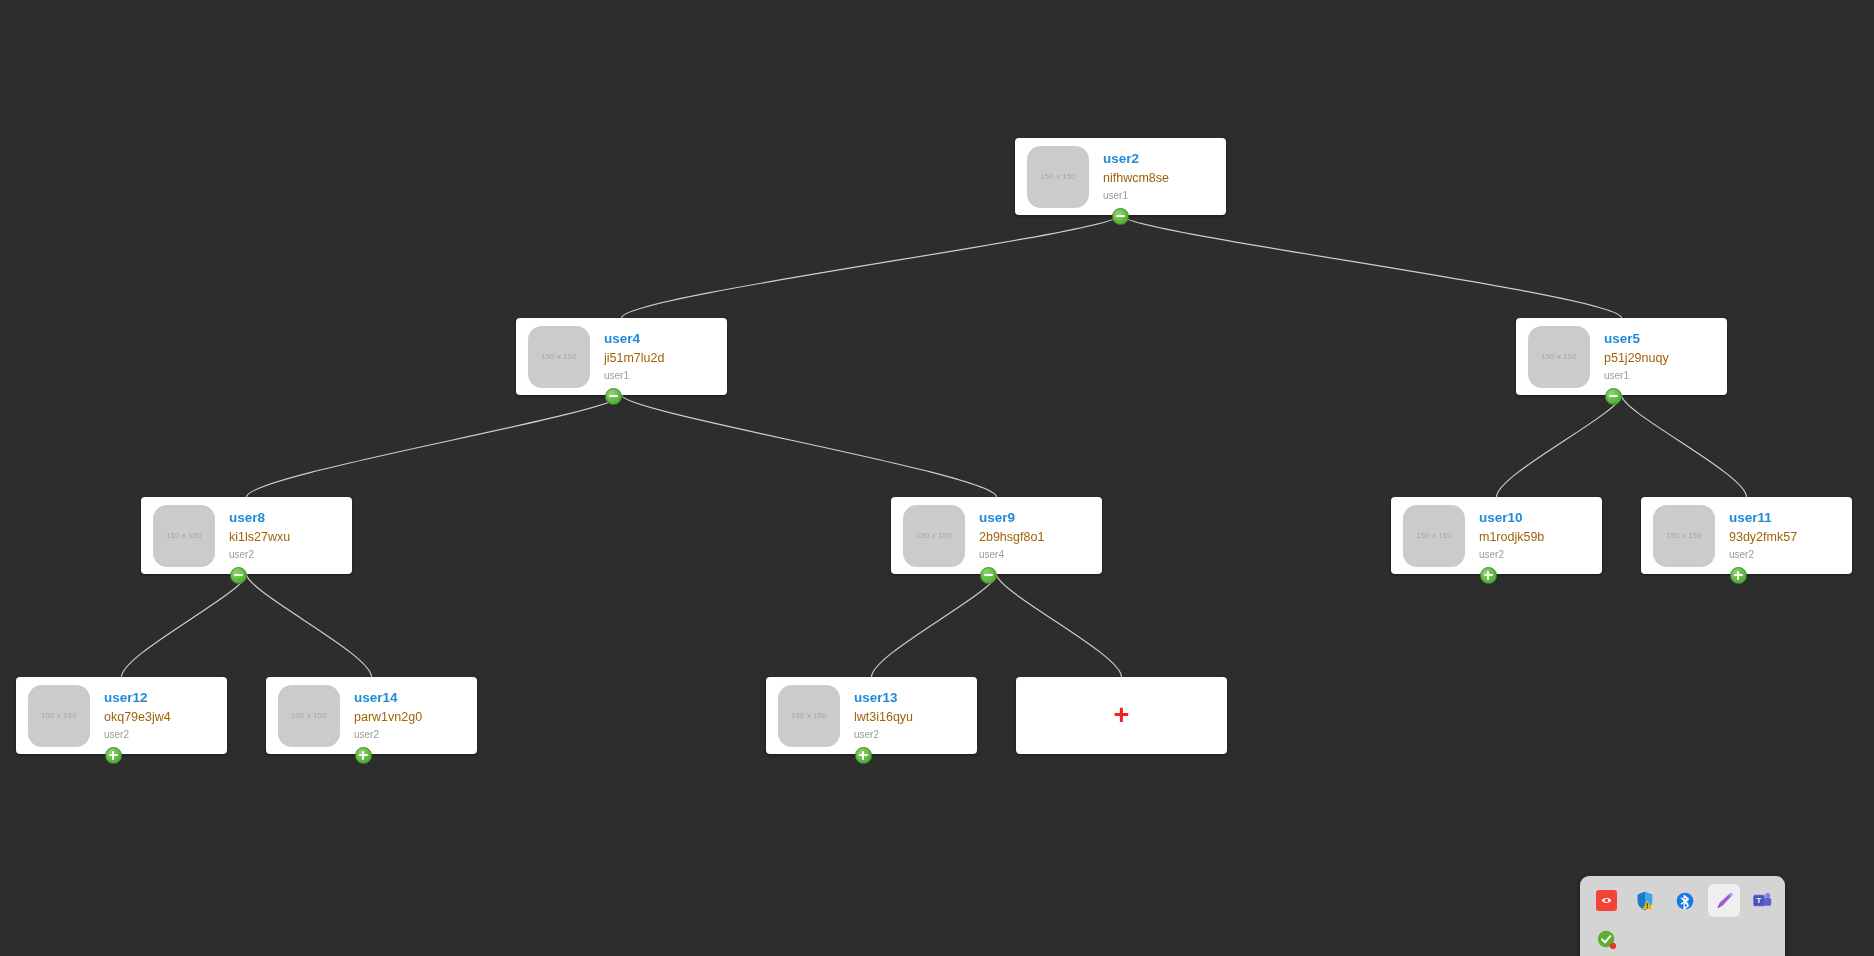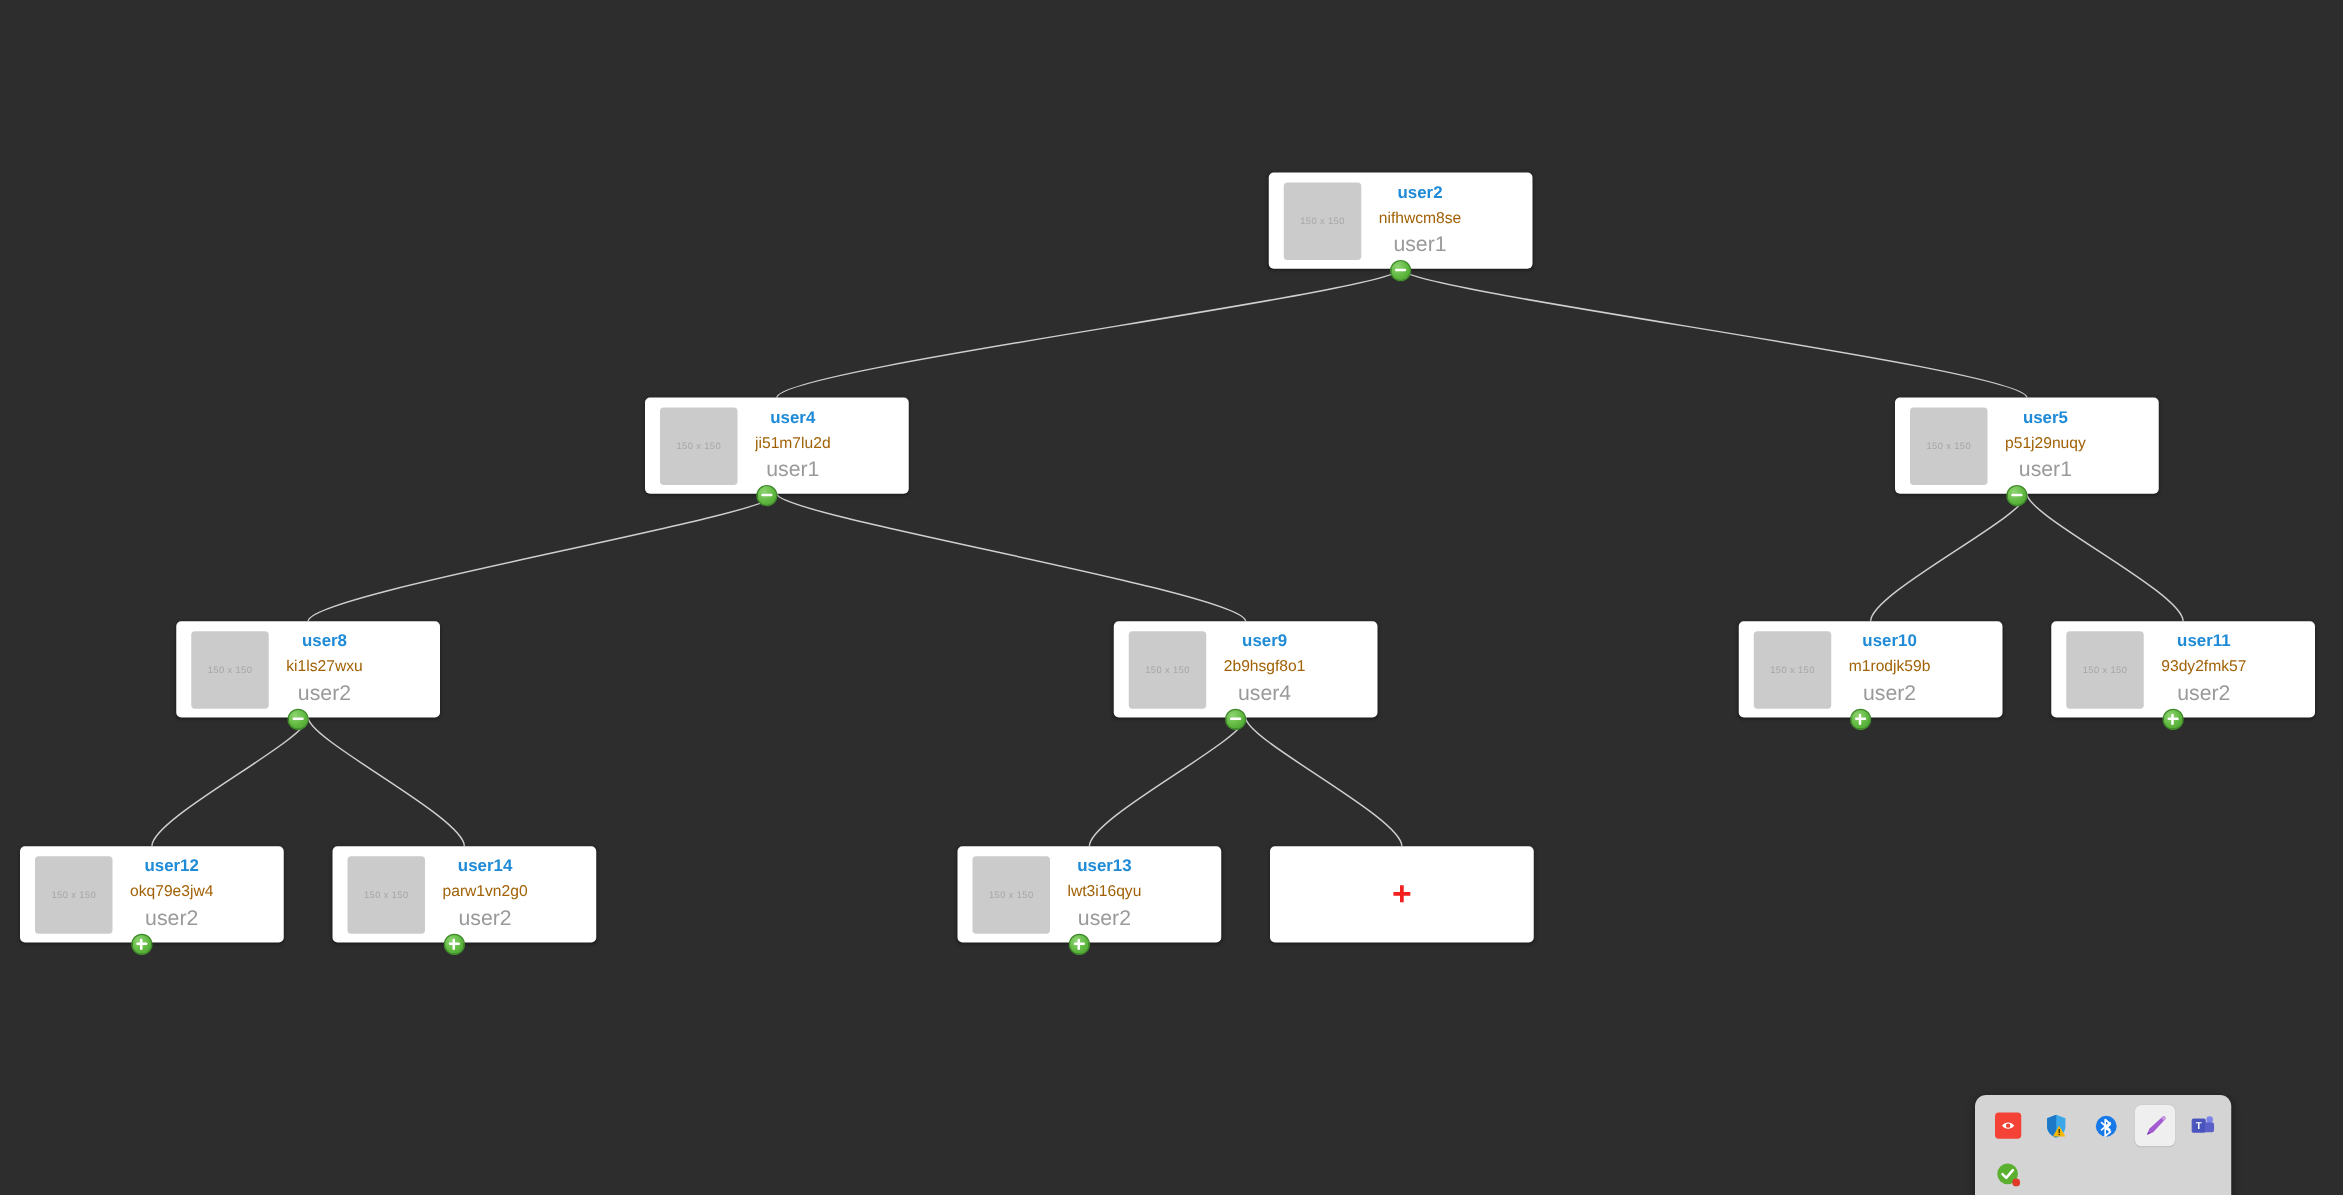--- a/index.html
+++ b/index.html
@@ -39,58 +39,57 @@
     align-items: center;
     padding: 10px 12px;
     z-index: 5;
   }
 
   .node-thumb {
     width: 62px;
     height: 62px;
     min-width: 62px;
     background: #cbcbcb;
-    border-radius: 3px;
+    border-radius: 14px;
     display: flex;
     align-items: center;
     justify-content: center;
     color: #a6a6a6;
     font-size: 7.5px;
     letter-spacing: .3px;
     font-family: "Liberation Sans", sans-serif;
     user-select: none;
   }
 
   .node-text {
     margin-left: 14px;
     display: flex;
     flex-direction: column;
     justify-content: center;
     line-height: 1.35;
     overflow: hidden;
-    text-align: center;
   }
 
   .node-title {
     color: #1f8bd6;
     font-weight: bold;
     font-size: 13.5px;
     white-space: nowrap;
   }
 
   .node-subtitle {
     color: #a16207;
     font-size: 12.5px;
     white-space: nowrap;
     margin-top: 2px;
   }
 
   .node-meta {
     color: #9a9a9a;
-    font-size: 17px;
+    font-size: 10px;
     white-space: nowrap;
     margin-top: 2px;
   }
 
   .node-empty {
     justify-content: center;
     align-items: center;
   }
 
   .plus-big {

